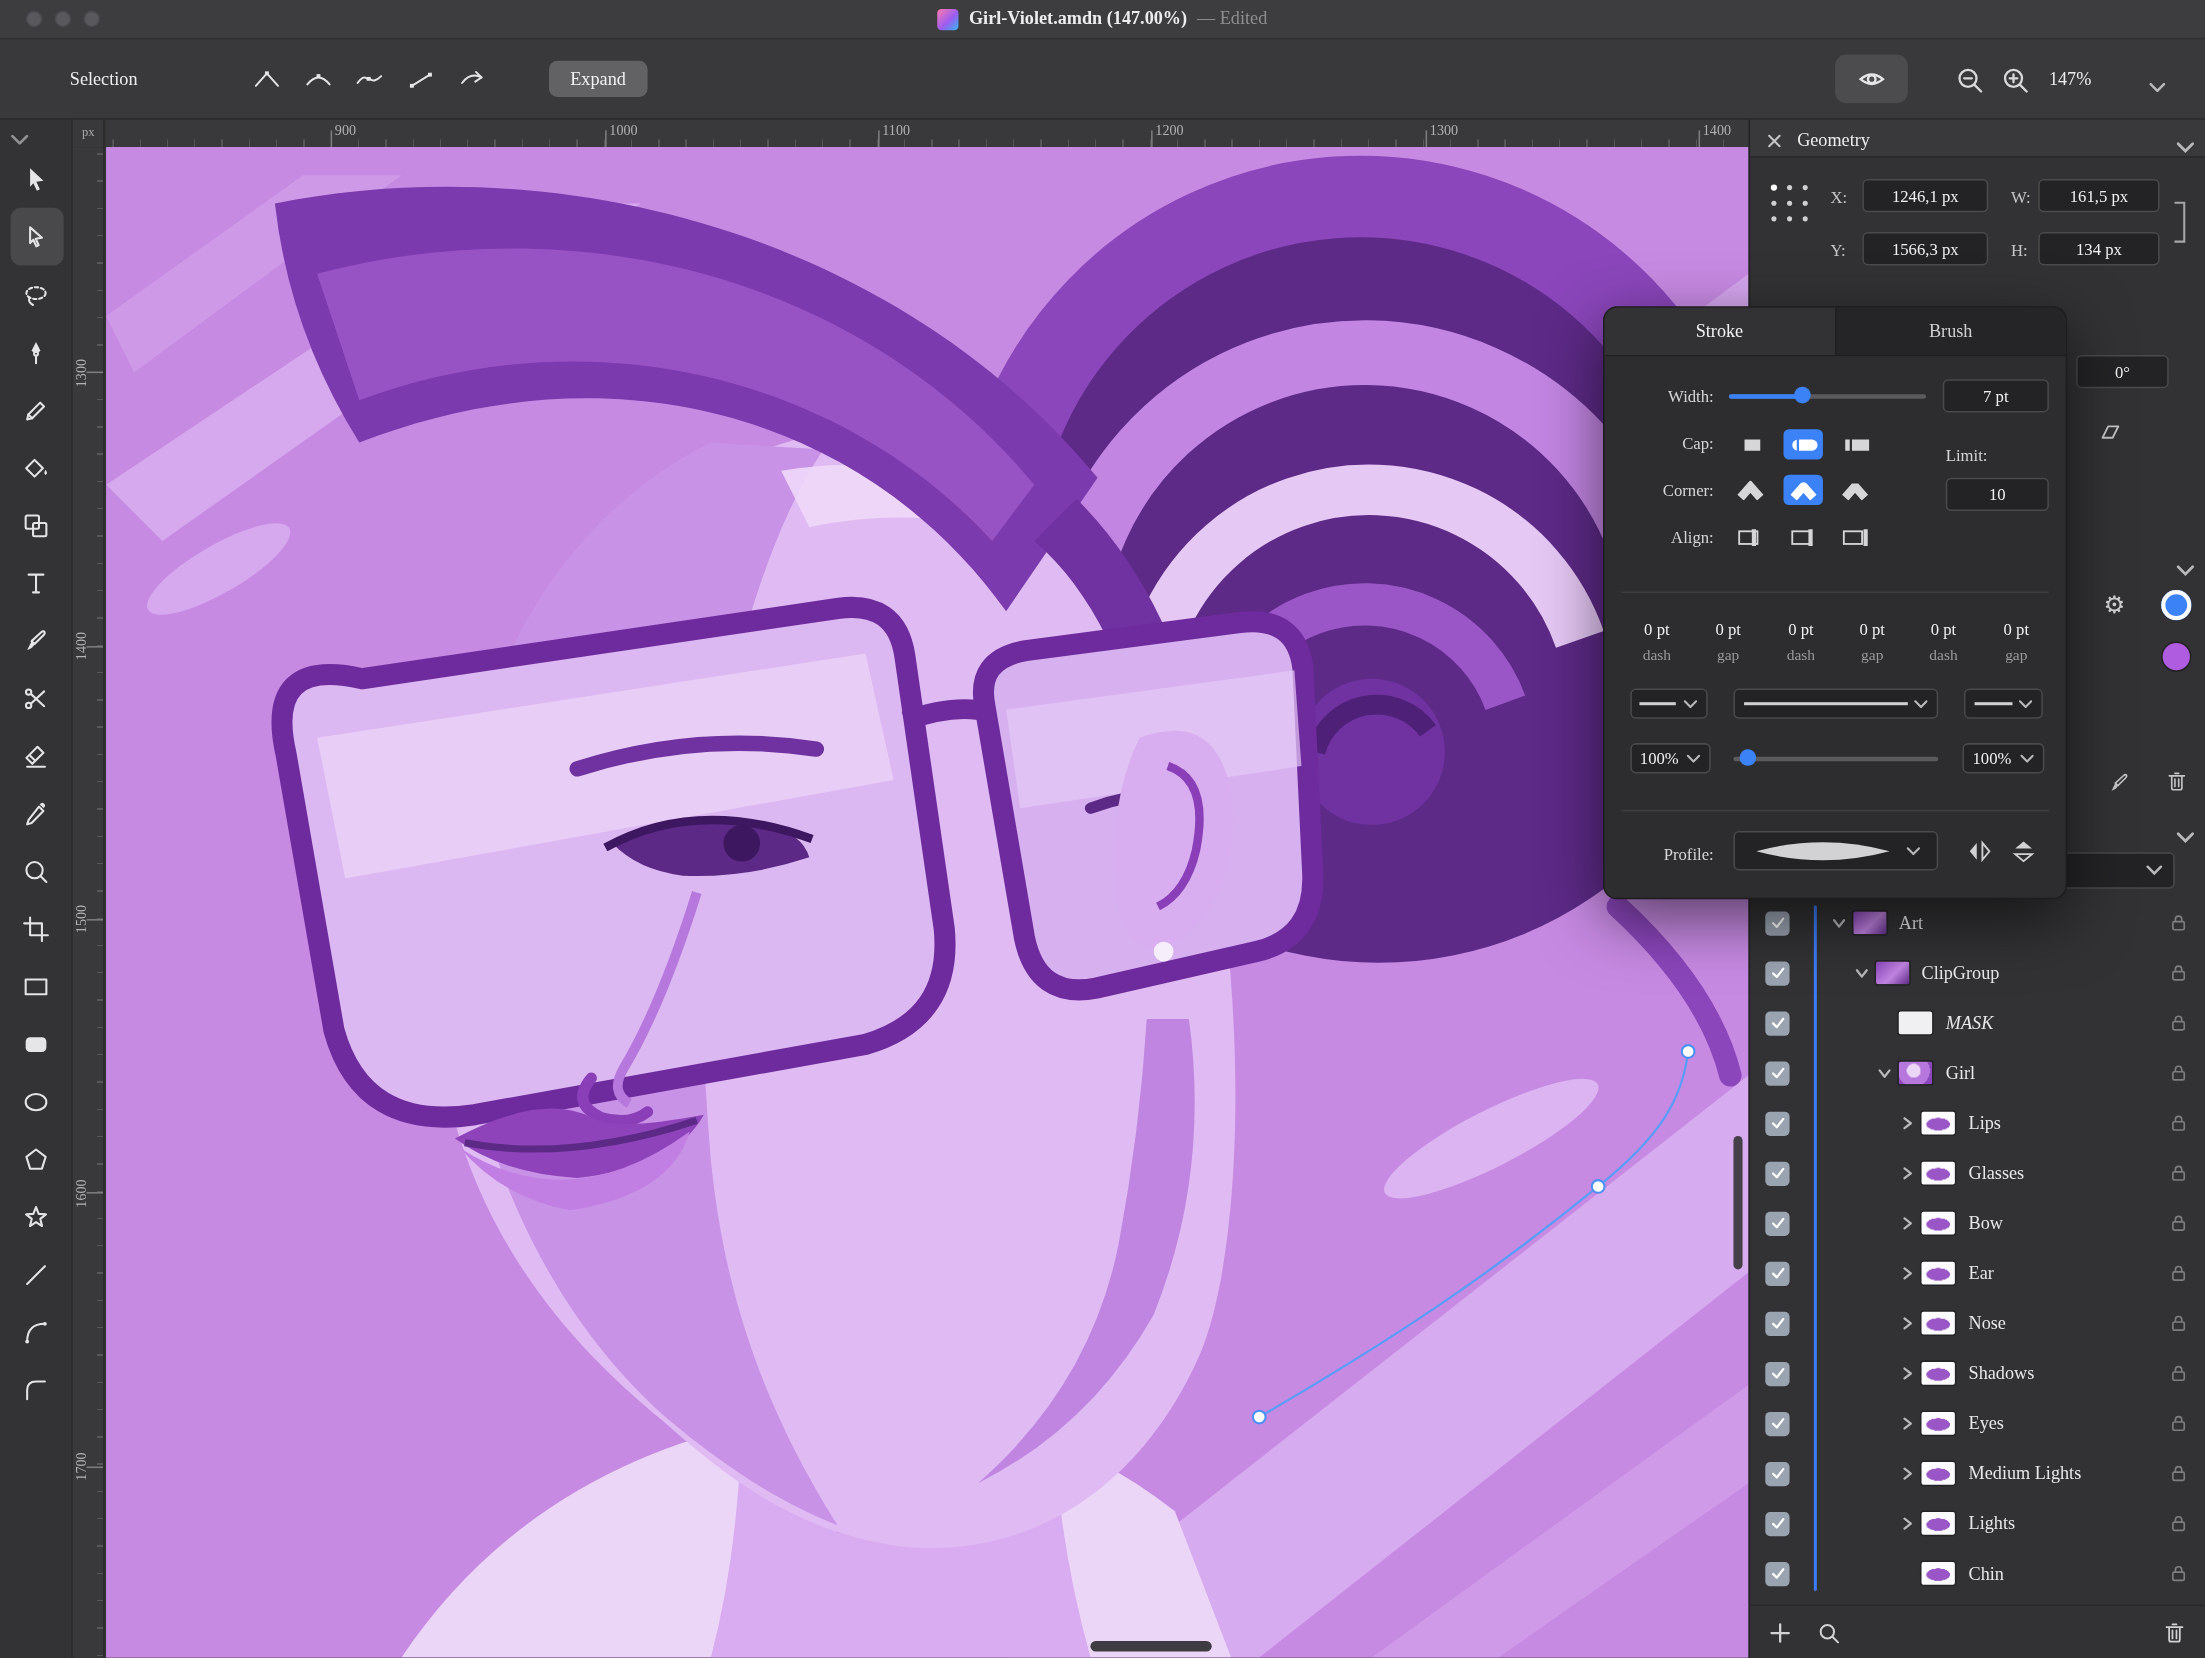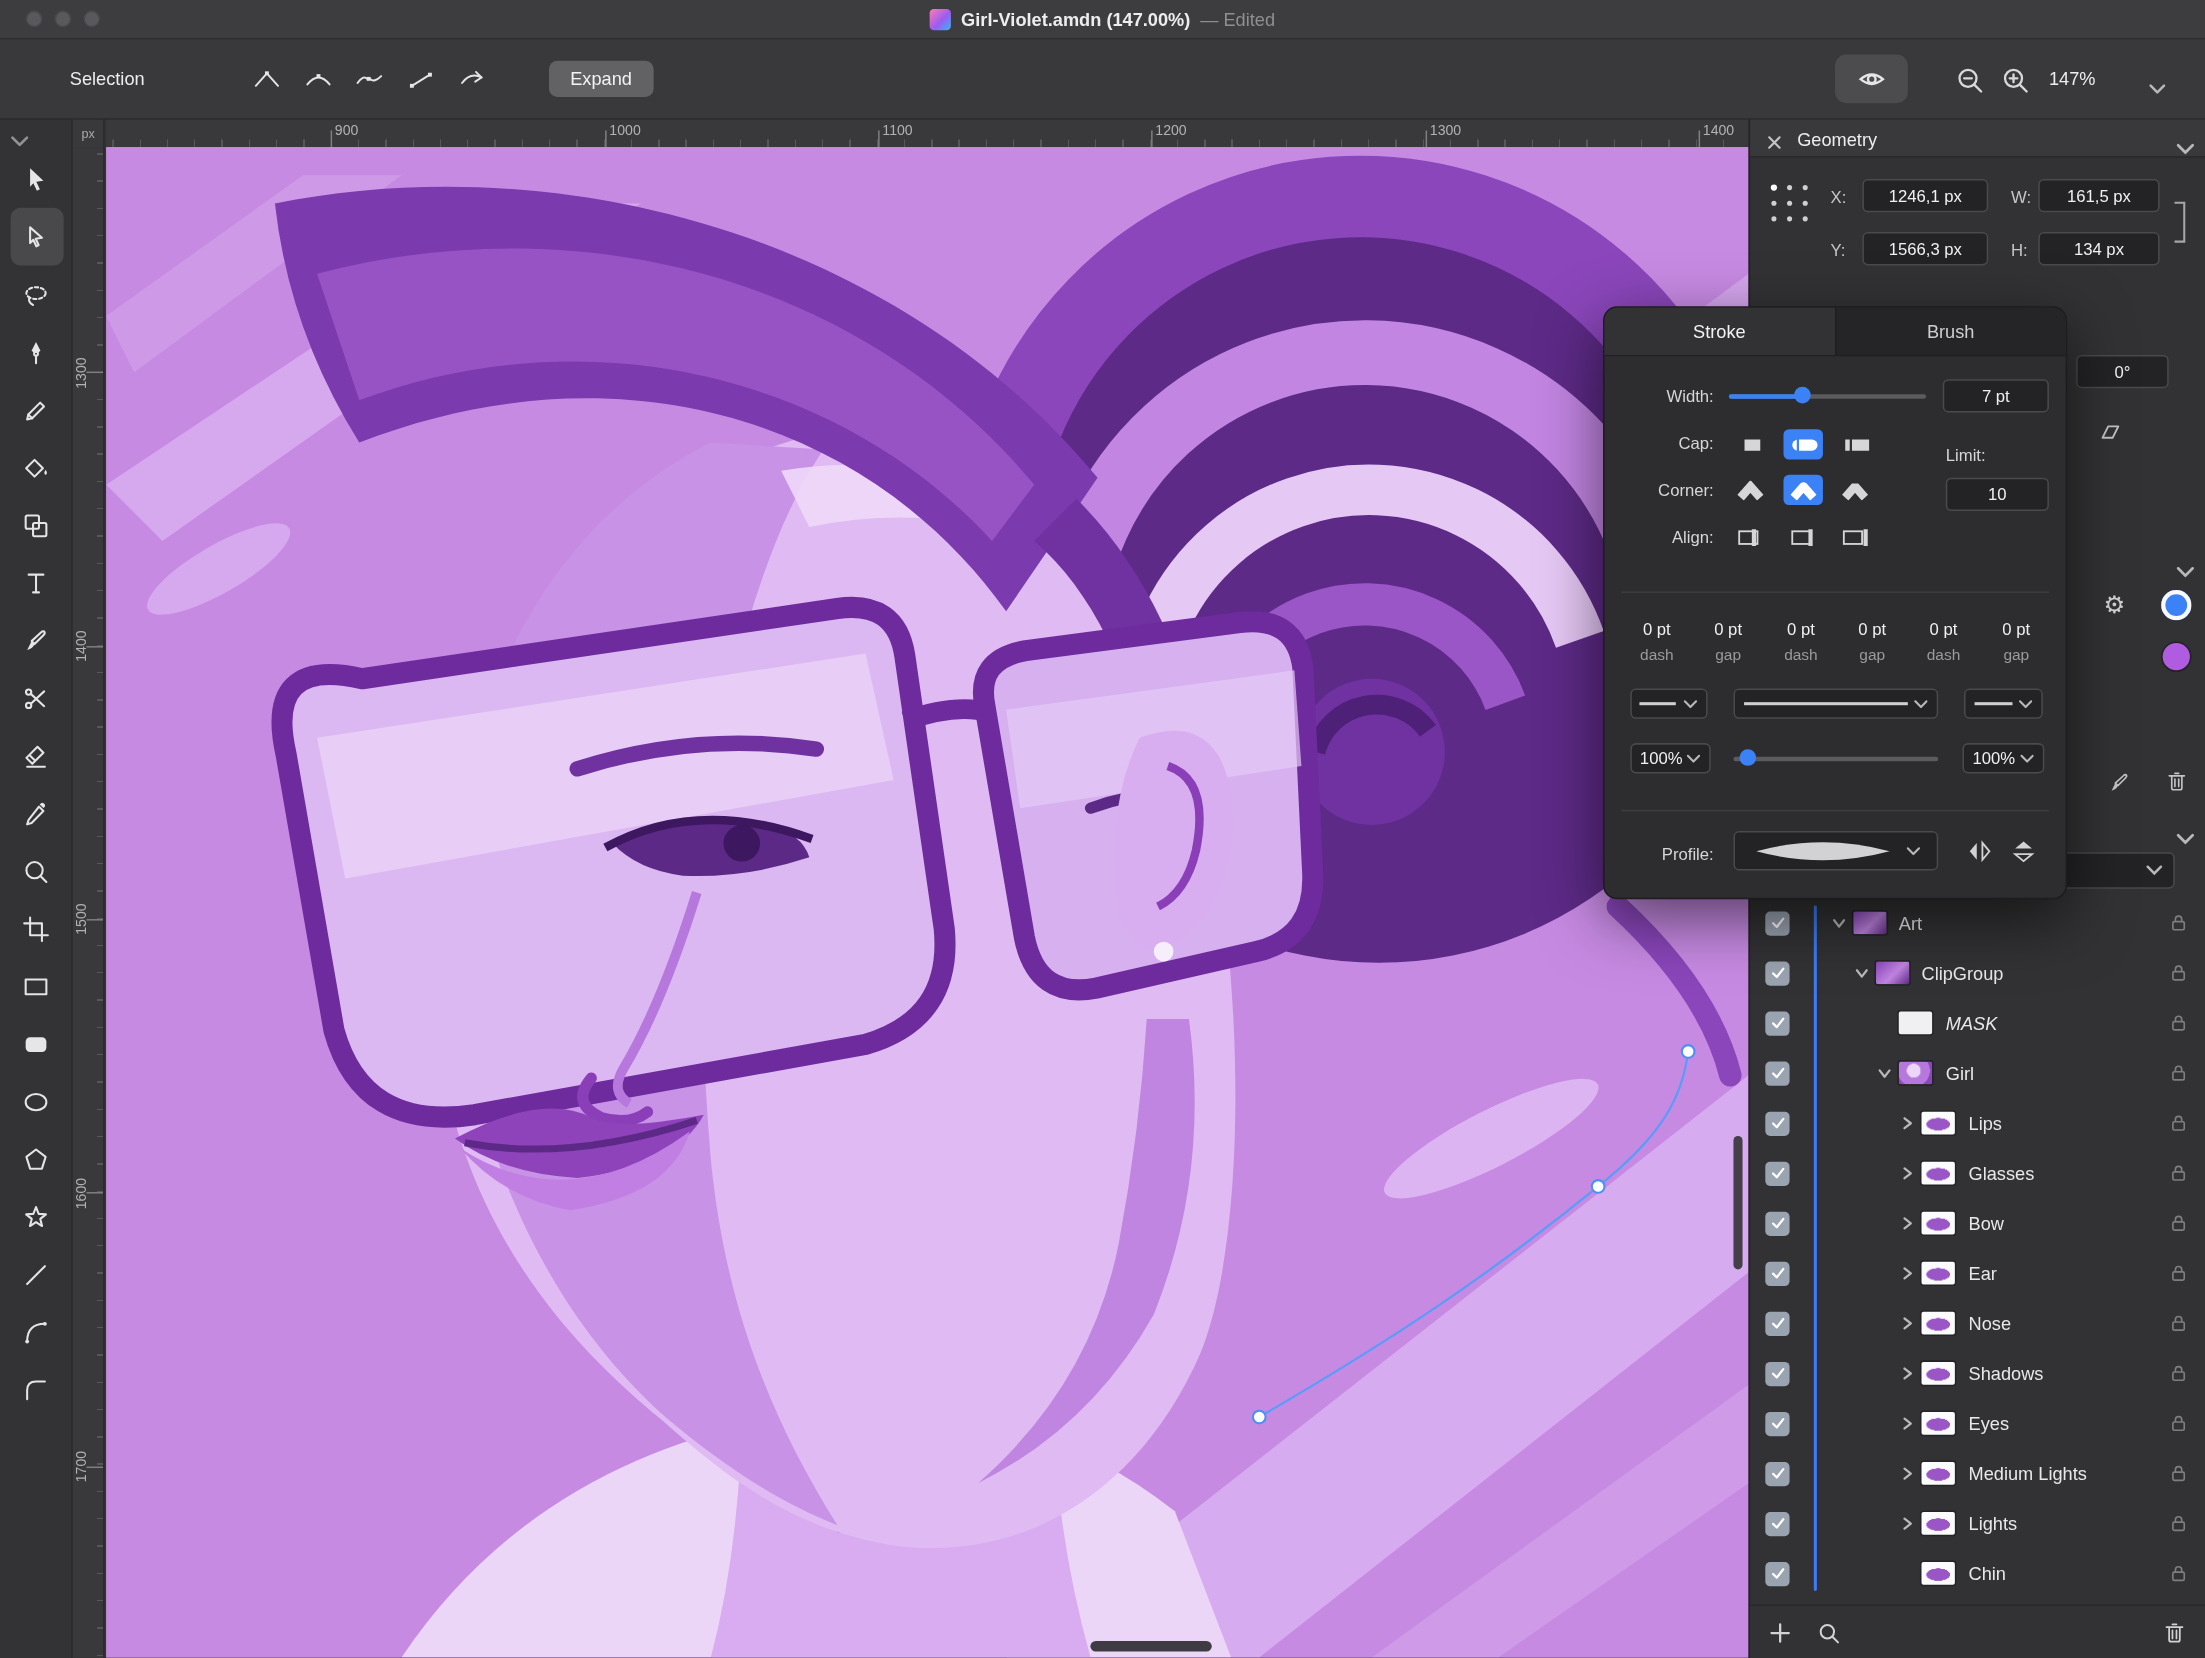--- a/index.html
+++ b/index.html
@@ -1,17 +1,17 @@
 <!DOCTYPE html>
 <html style="font-size:15px"><head>
 <meta charset="utf-8">
 <style>
   html,body{margin:0;padding:0;background:#28282a;}
   *{box-sizing:border-box;}
-  .viewport{width:2206px;height:1658px;overflow:hidden;position:relative;font-family:Liberation Sans, sans-serif;}
+  .viewport{width:2206px;height:1658px;overflow:hidden;position:relative;font-family:Liberation Serif, serif;}
   .app{position:absolute;left:0;top:0;width:1454px;height:1094px;transform:scale(1.51658);transform-origin:0 0;background:#333335;}
 
   
   .titlebar{position:absolute;left:0;top:0;width:1454px;height:26px;background:#3d3d3f;border-bottom:0.9px solid #2e2e30;display:flex;align-items:center;justify-content:center;}
   .traffic{position:absolute;left:16.7px;top:7.4px;display:flex;gap:8.3px;}
   .tl{width:11px;height:11px;border-radius:50%;background:#59595d;border:0.9px solid #4a4a4e;}
   .title-wrap{display:flex;align-items:center;gap:6.5px;font-size:12px;color:#ededee;font-weight:700;}
   .app-icon{width:14px;height:14px;border-radius:2.8px;background:linear-gradient(135deg,#ff7bb1 0%,#9c5cf0 55%,#35b6f5 100%);}
   .edited{color:#8f8f92;font-weight:400;}
 

